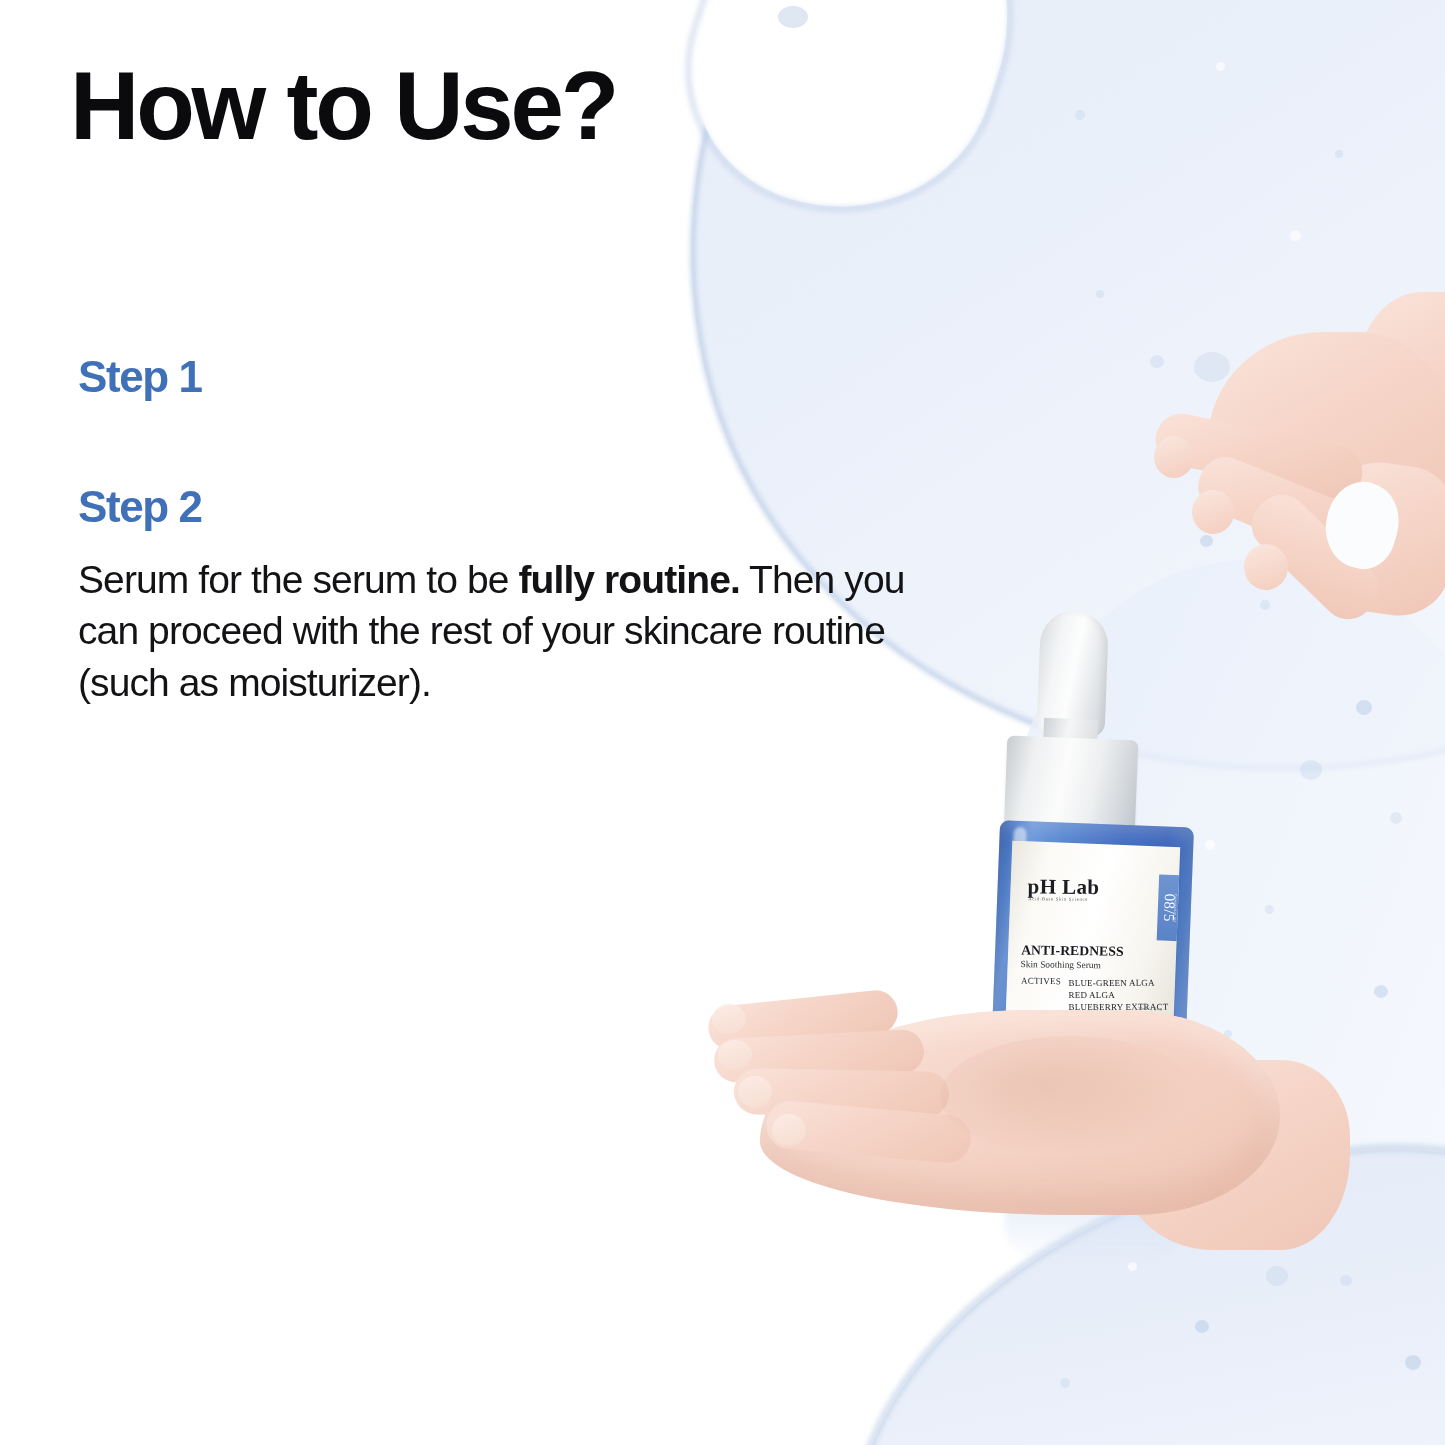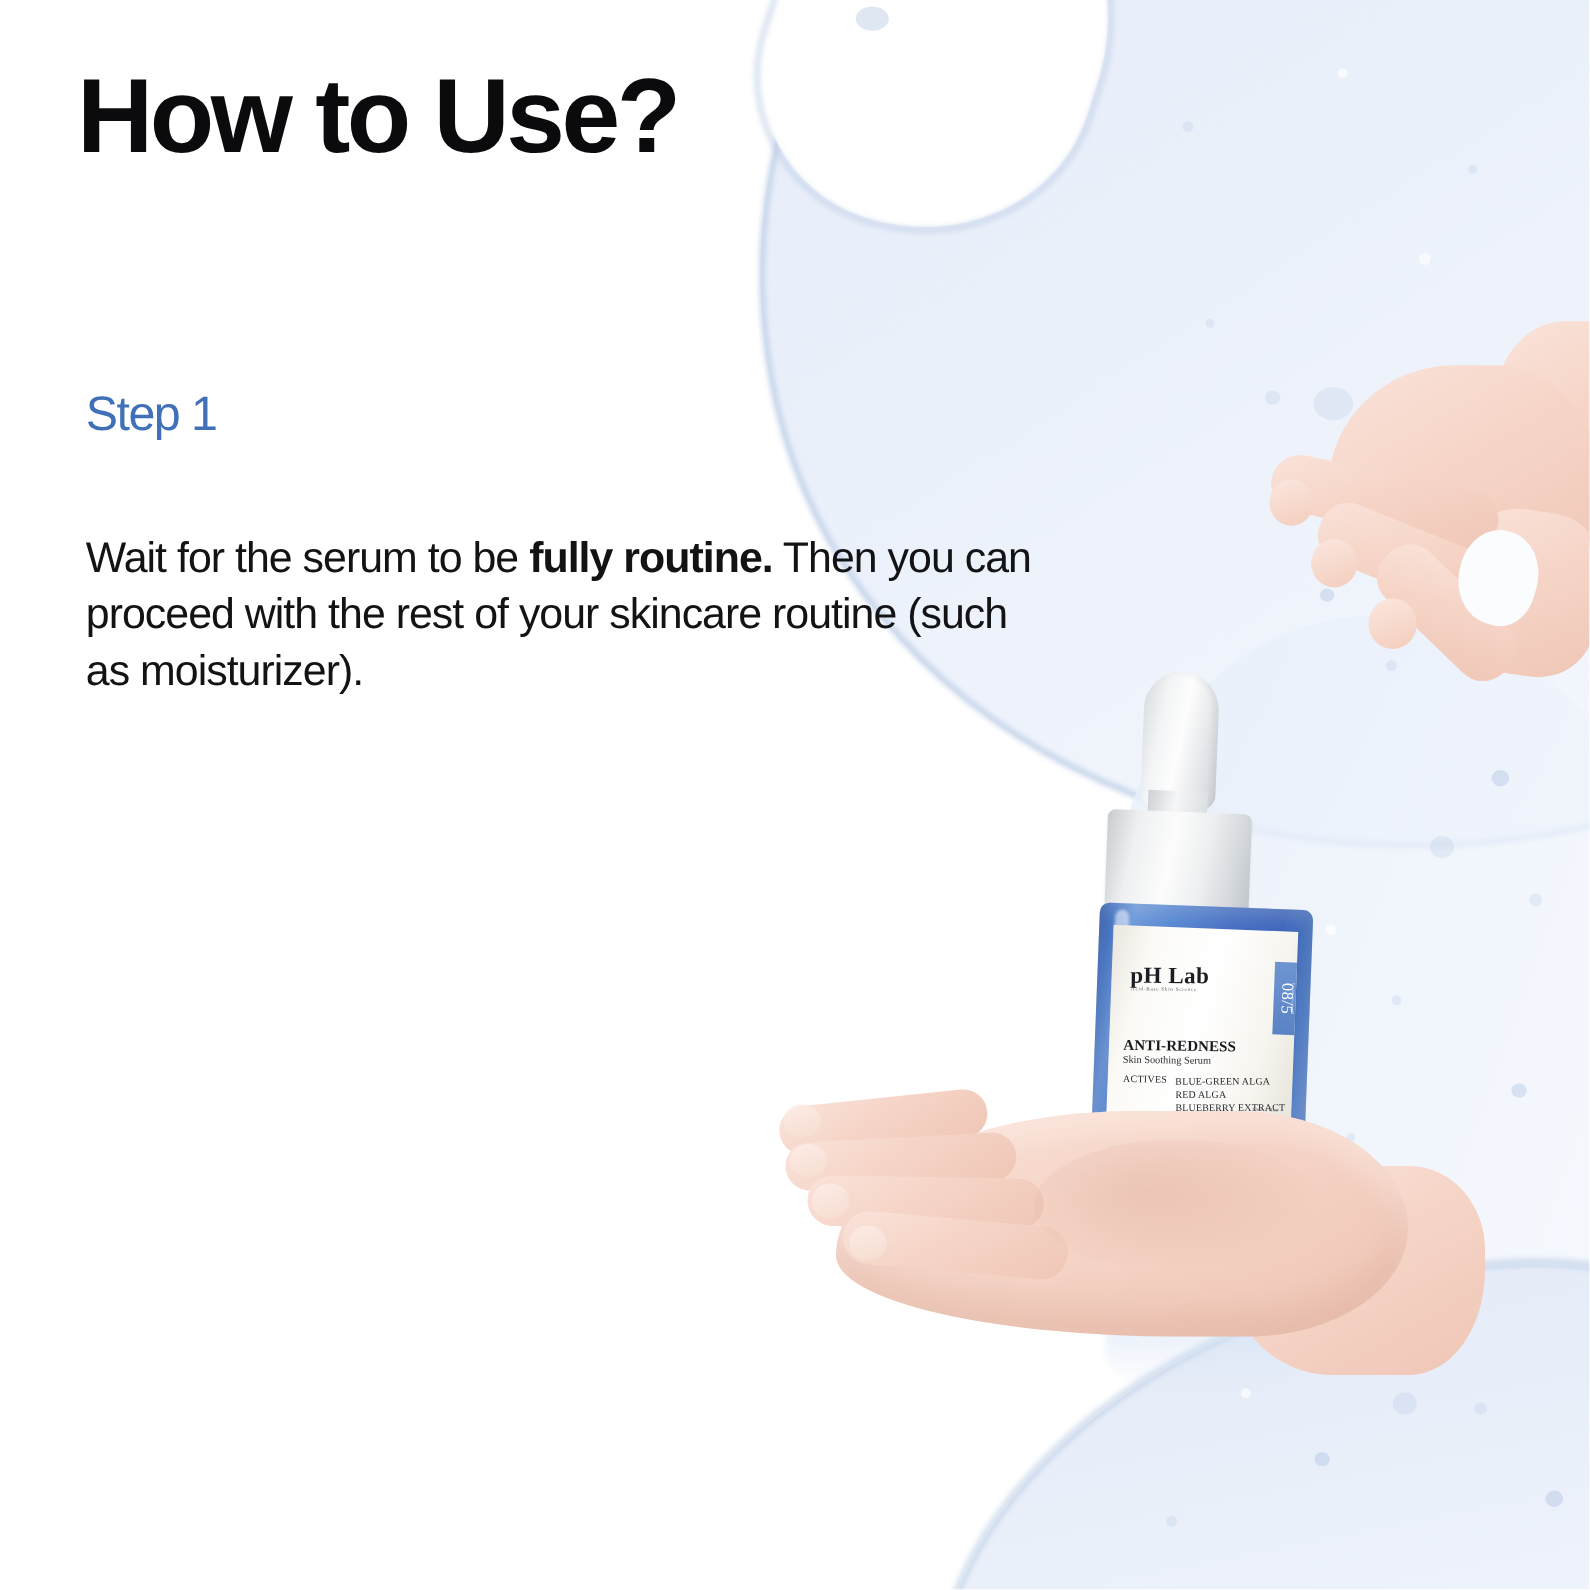--- a/index.html
+++ b/index.html
@@ -98,21 +98,21 @@
     color: #0b0b0d;
     line-height: 1.0;
     white-space: nowrap;
   }
 
   
   .steps { position: absolute; left: 78px; top: 352px; width: 860px; }
   .step-block { margin-bottom: 80px; }
   .step-title {
     font-size: 44px;
-    font-weight: 400;
+    font-weight: 700;
     letter-spacing: -1.4px;
     color: #4070b8;
     margin-bottom: 22px;
   }
   .step-body {
     font-size: 39px;
     line-height: 1.32;
     letter-spacing: -0.9px;
     color: #131316;
     font-weight: 400;
@@ -424,22 +424,23 @@
 
   <h1 class="headline">How to Use?</h1>
 
   <div class="steps">
 
     <div class="step-block">
       <div class="step-title">Step 1</div>
     </div>
 
     <div class="step-block" style="margin-bottom:0">
+      <div class="step-title">Step 2</div>
       <div class="step-body">
-        <span>Wait for the serum to be </span><b>fully routine.</b><span> Then you can proceed with the rest of your skincare routine (such as moisturizer).</span>
+        <span>Serum for the serum to be </span><b>fully routine.</b><span> Then you can proceed with the rest of your skincare routine (such as moisturizer).</span>
       </div>
     </div>
 
   </div>
 
   <div id="tophand">
     <div class="sk th-wrist"></div>
     <div class="sk th-back"></div>
     <div class="sk tf tf4"></div>
     <div class="sk tf tf1"></div>

